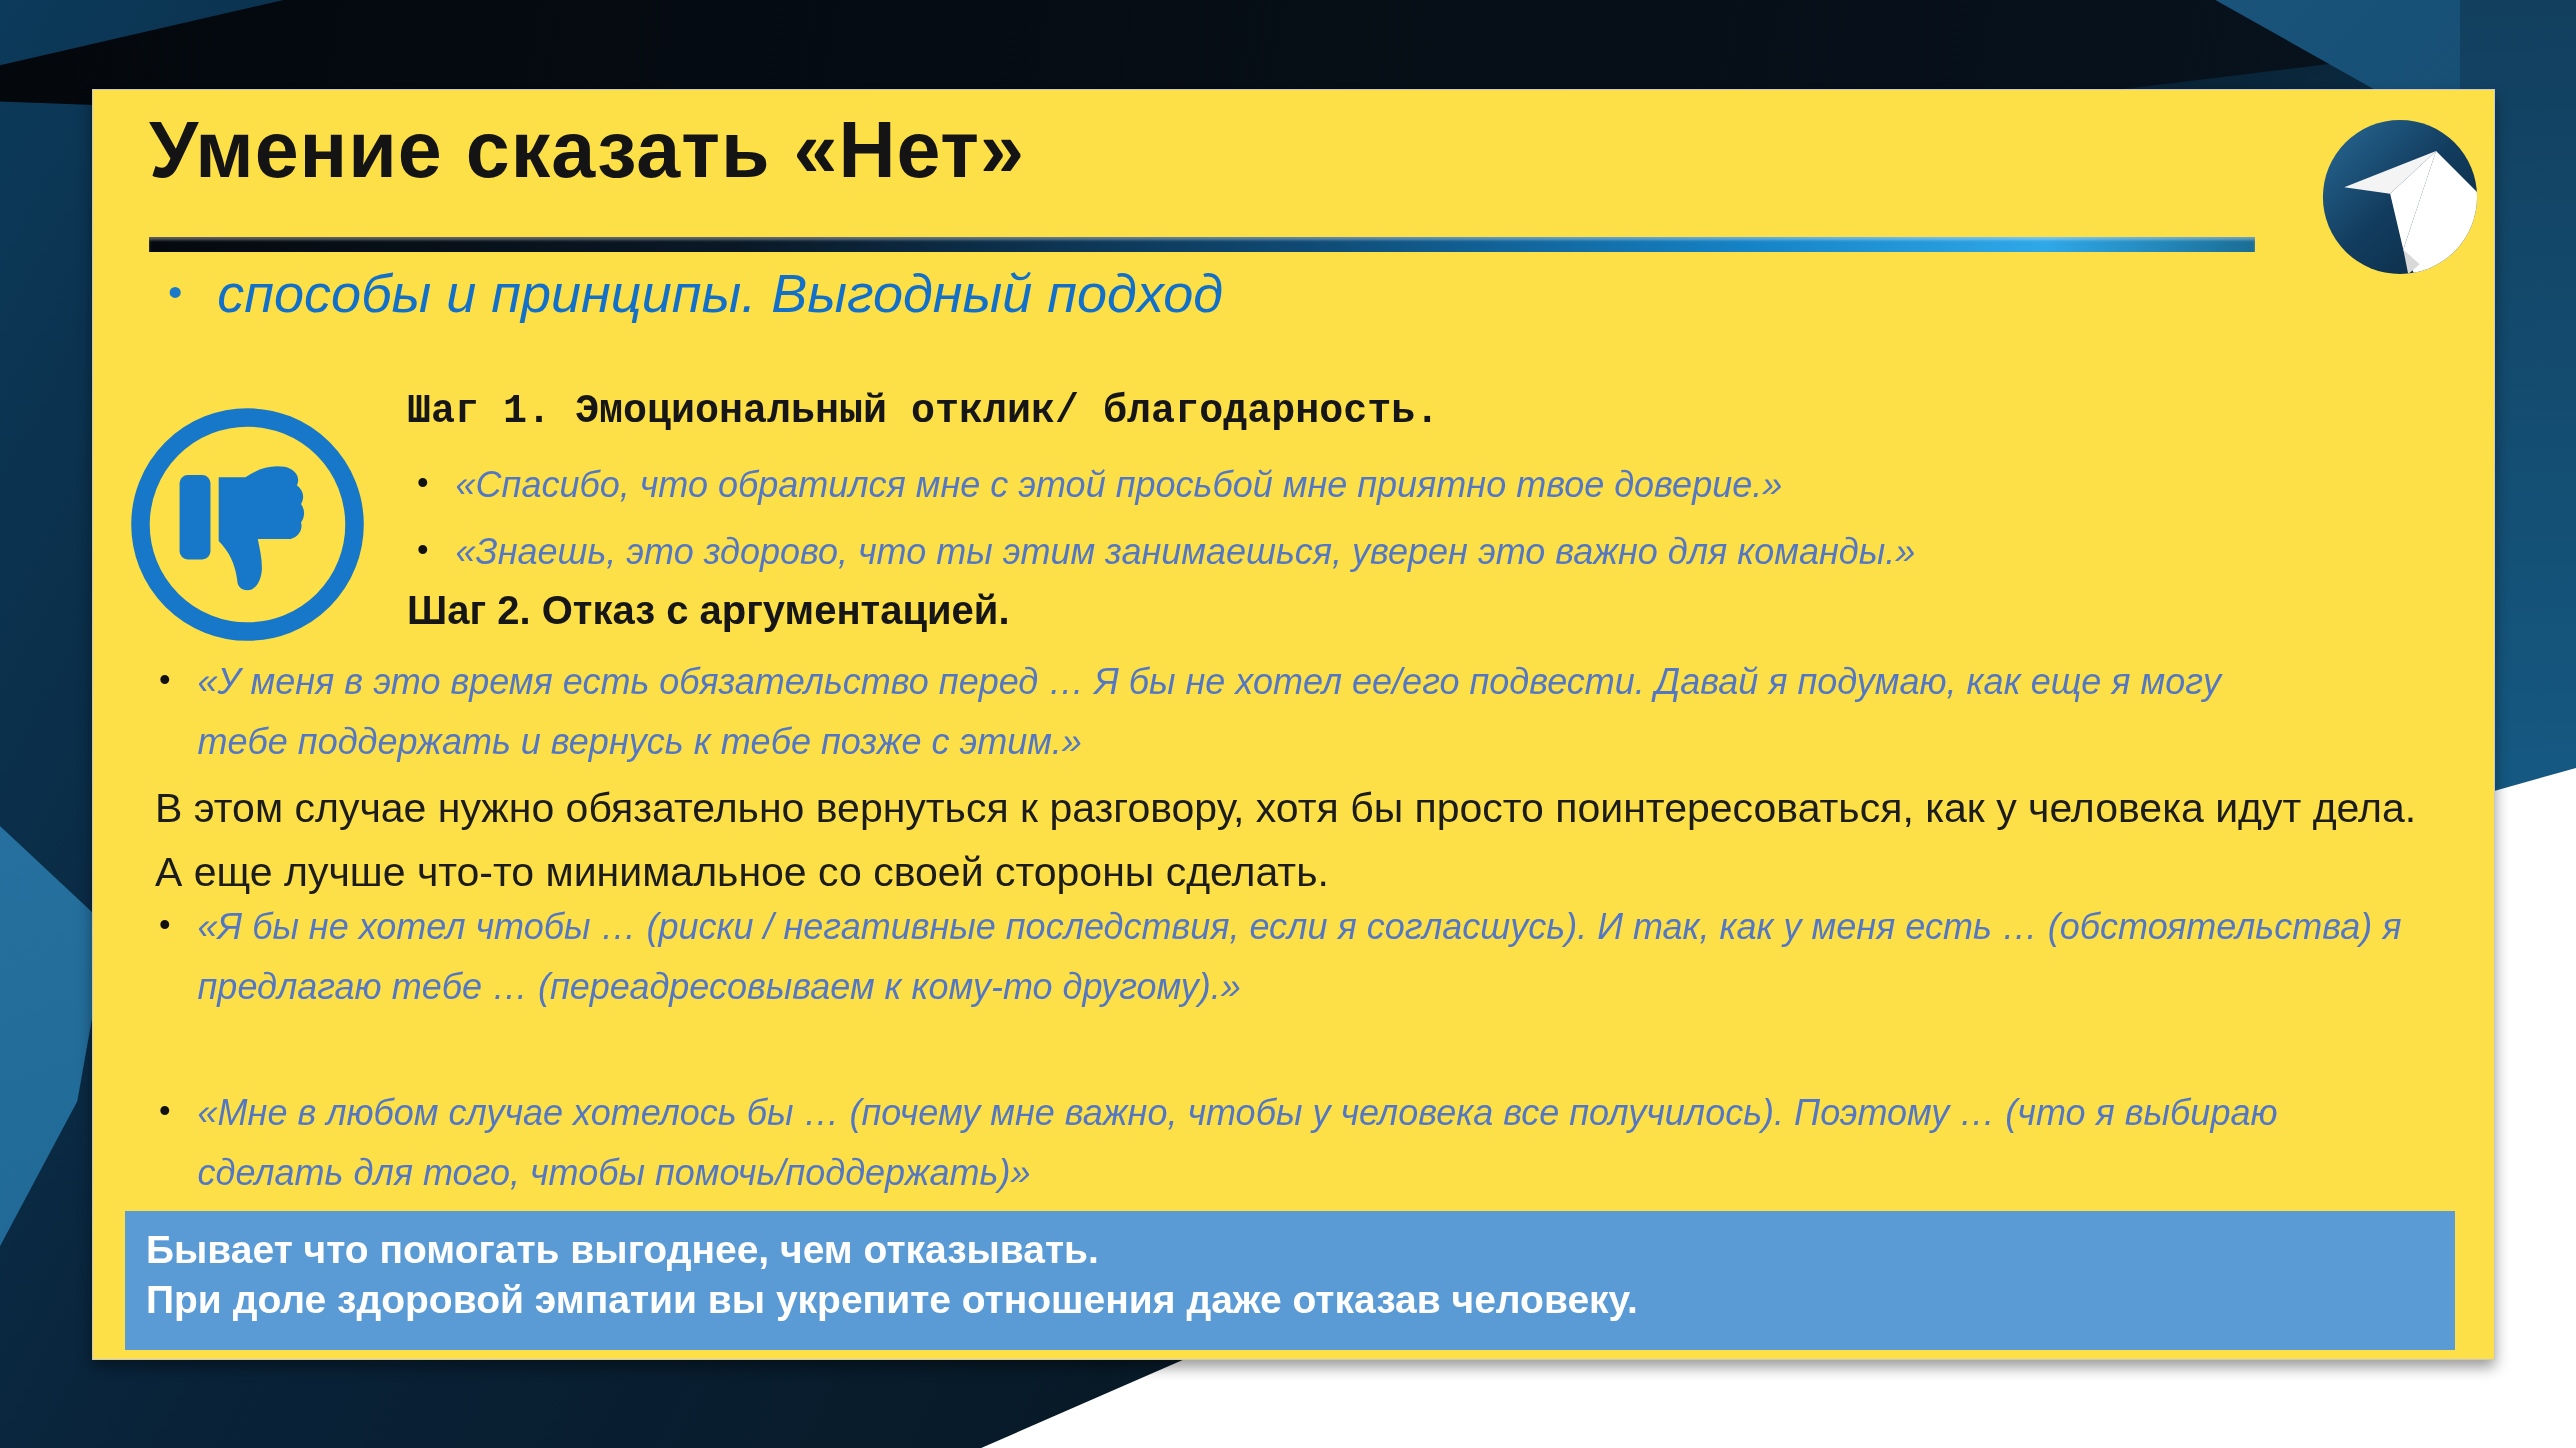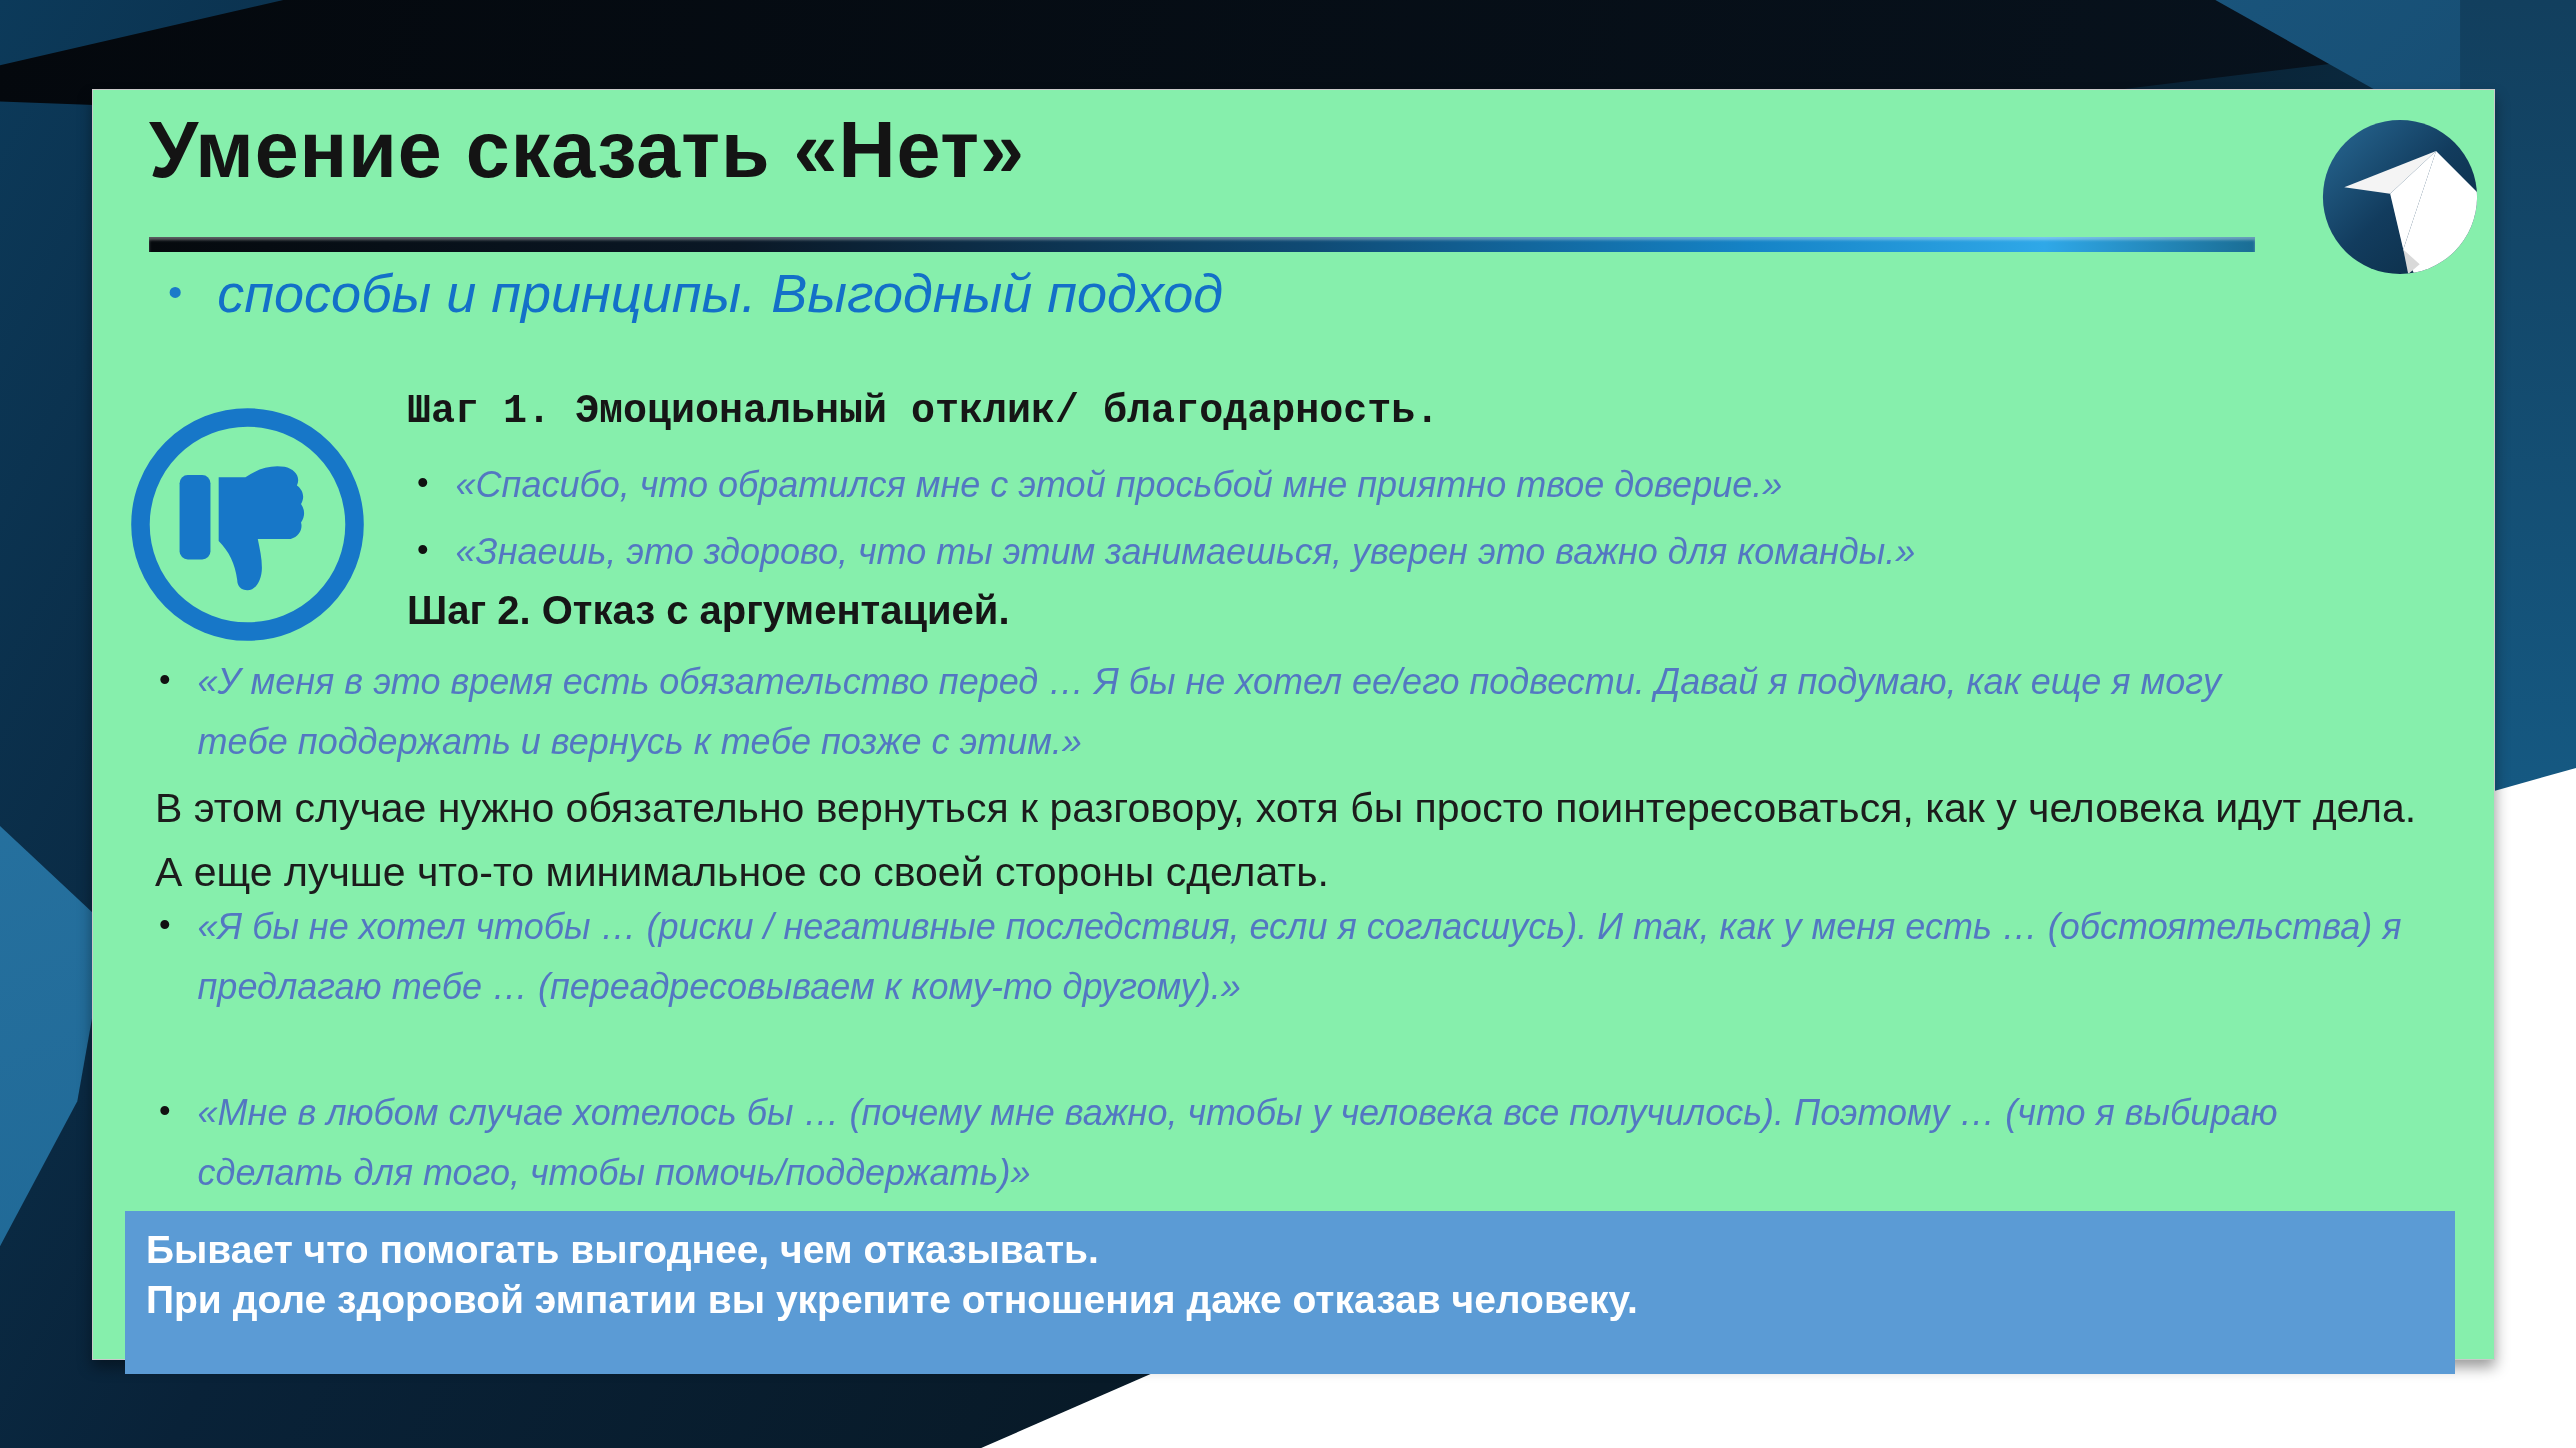--- a/index.html
+++ b/index.html
@@ -24,21 +24,21 @@
   .bg-white-bottom{
     background:#ffffff;
     clip-path:polygon(38% 100%,96% 55%,100% 53%,100% 100%);
   }
   .bg-left-light{
     background:linear-gradient(160deg,#2e7cab,#155a86);
     clip-path:polygon(0 57%,4.2% 64%,3% 76%,0 86%);
   }
   .card{
     position:absolute;left:92px;top:89px;width:2401px;height:1269px;
-    background:#86efac;border:1px solid #c9c9c9;
+    background:#fde047;border:1px solid #c9c9c9;
     box-shadow:0 7.7px 13.5px rgba(0,0,0,.4);
   }
   .title{
     position:absolute;left:56px;top:13.5px;
     font-size:79px;font-weight:800;color:#141414;letter-spacing:1px;
   }
   .divider{
     position:absolute;left:56px;top:147px;width:2106px;height:14.5px;
     background:linear-gradient(to right,#05090d 0%,#0a1826 28%,#0f4a74 55%,#1583c6 76%,#2fa8e8 90%,#1a6d94 100%);
     box-shadow:inset 0 2.9px 2.9px rgba(255,255,255,.35);
@@ -46,21 +46,21 @@
   .subtitle-row{position:absolute;left:75px;top:172px;}
   .subtitle-bullet{display:inline-block;color:#1a7ac9;font-size:41px;vertical-align:5.8px;margin-right:35px;}
   .subtitle-text{font-size:54px;font-weight:normal;font-style:italic;color:#1370c8;}
   .thumb-wrap{position:absolute;left:31px;top:311px;width:247px;height:247px;}
   .step-heading{position:absolute;font-size:40px;font-weight:bold;color:#161616;white-space:nowrap;}
   .quote-row{position:absolute;display:flex;align-items:flex-start;}
   .q-bullet{font-size:33px;color:#111;line-height:56px;margin-right:27px;flex:none;}
   .q-text{font-size:36px;font-style:italic;color:#5377c2;line-height:60px;}
   .note{position:absolute;font-size:41px;color:#1c1c1c;line-height:64px;}
   .banner{
-    position:absolute;left:32px;top:1121px;width:2330px;height:163px;
+    position:absolute;left:32px;top:1121px;width:2330px;height:139px;
     background:#5b9bd5;box-sizing:border-box;padding:13.5px 0 0 21px;
   }
   .banner div{font-size:39px;font-weight:bold;color:#ffffff;line-height:50px;}
   .logo-wrap{position:absolute;left:2225px;top:25px;width:164px;height:164px;}
 </style>
 </head>
 <body>
 
 <div class="bg-layer bg-black-top"></div>
 <div class="bg-layer bg-topright"></div>

